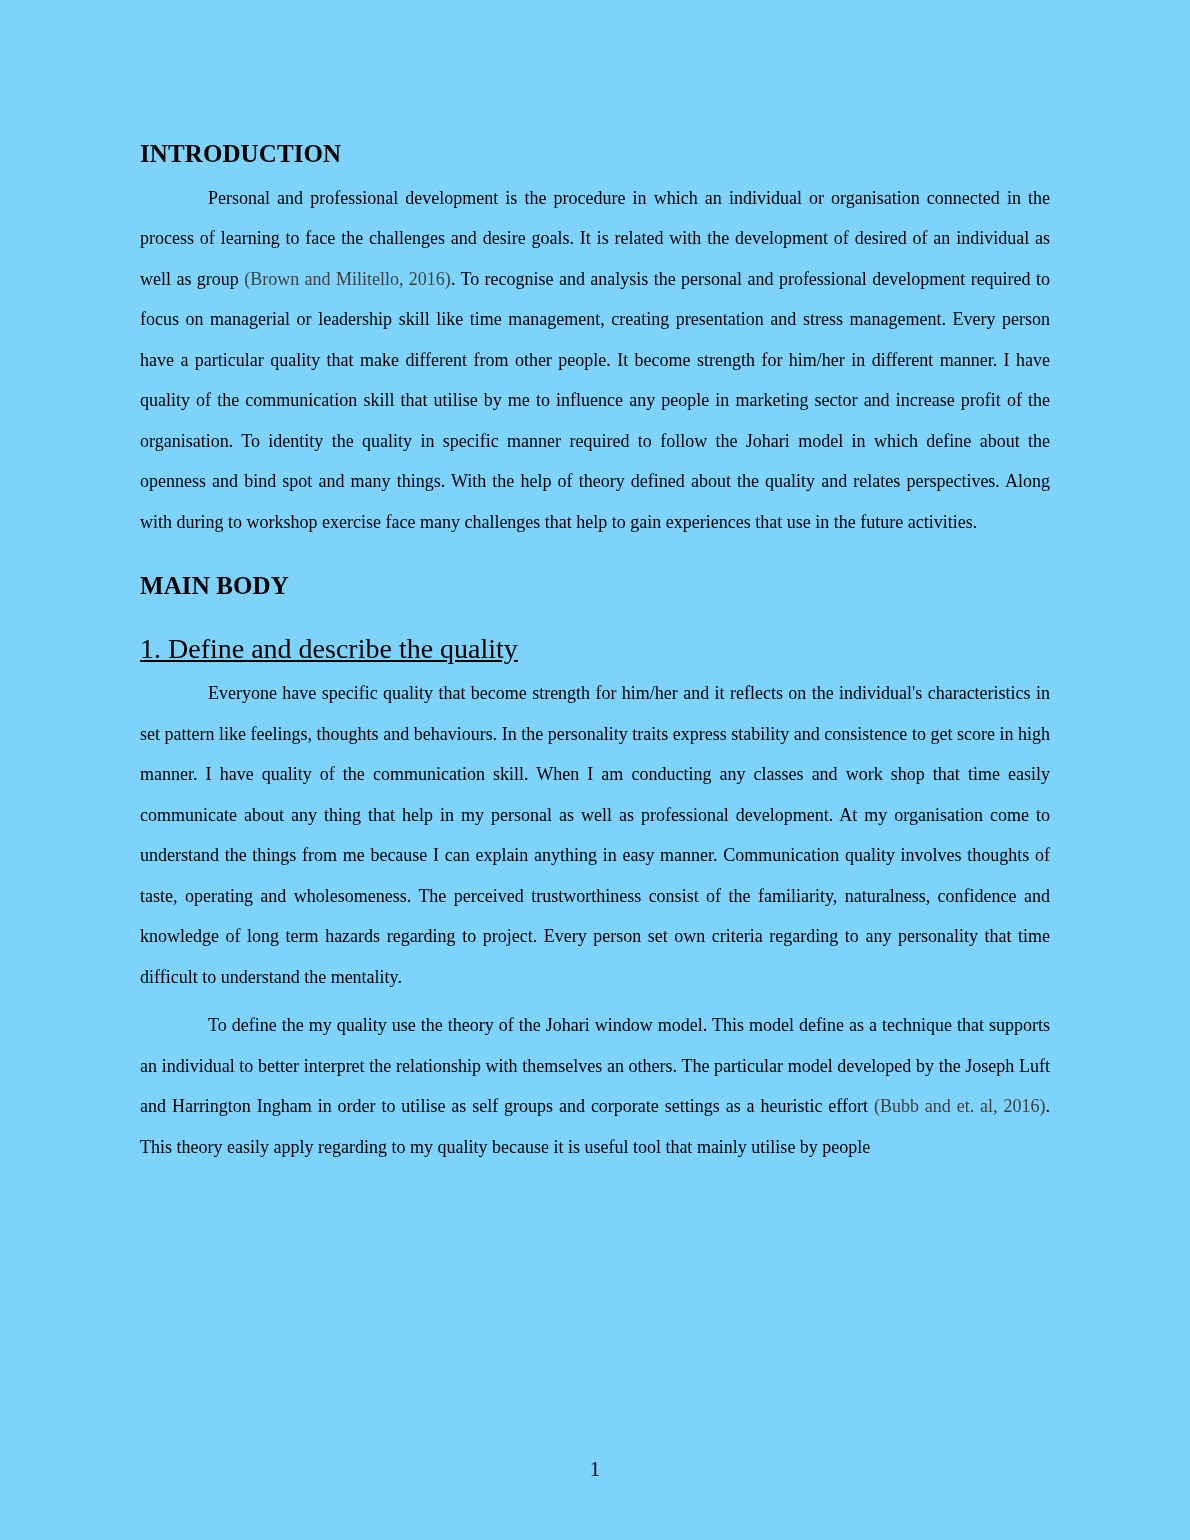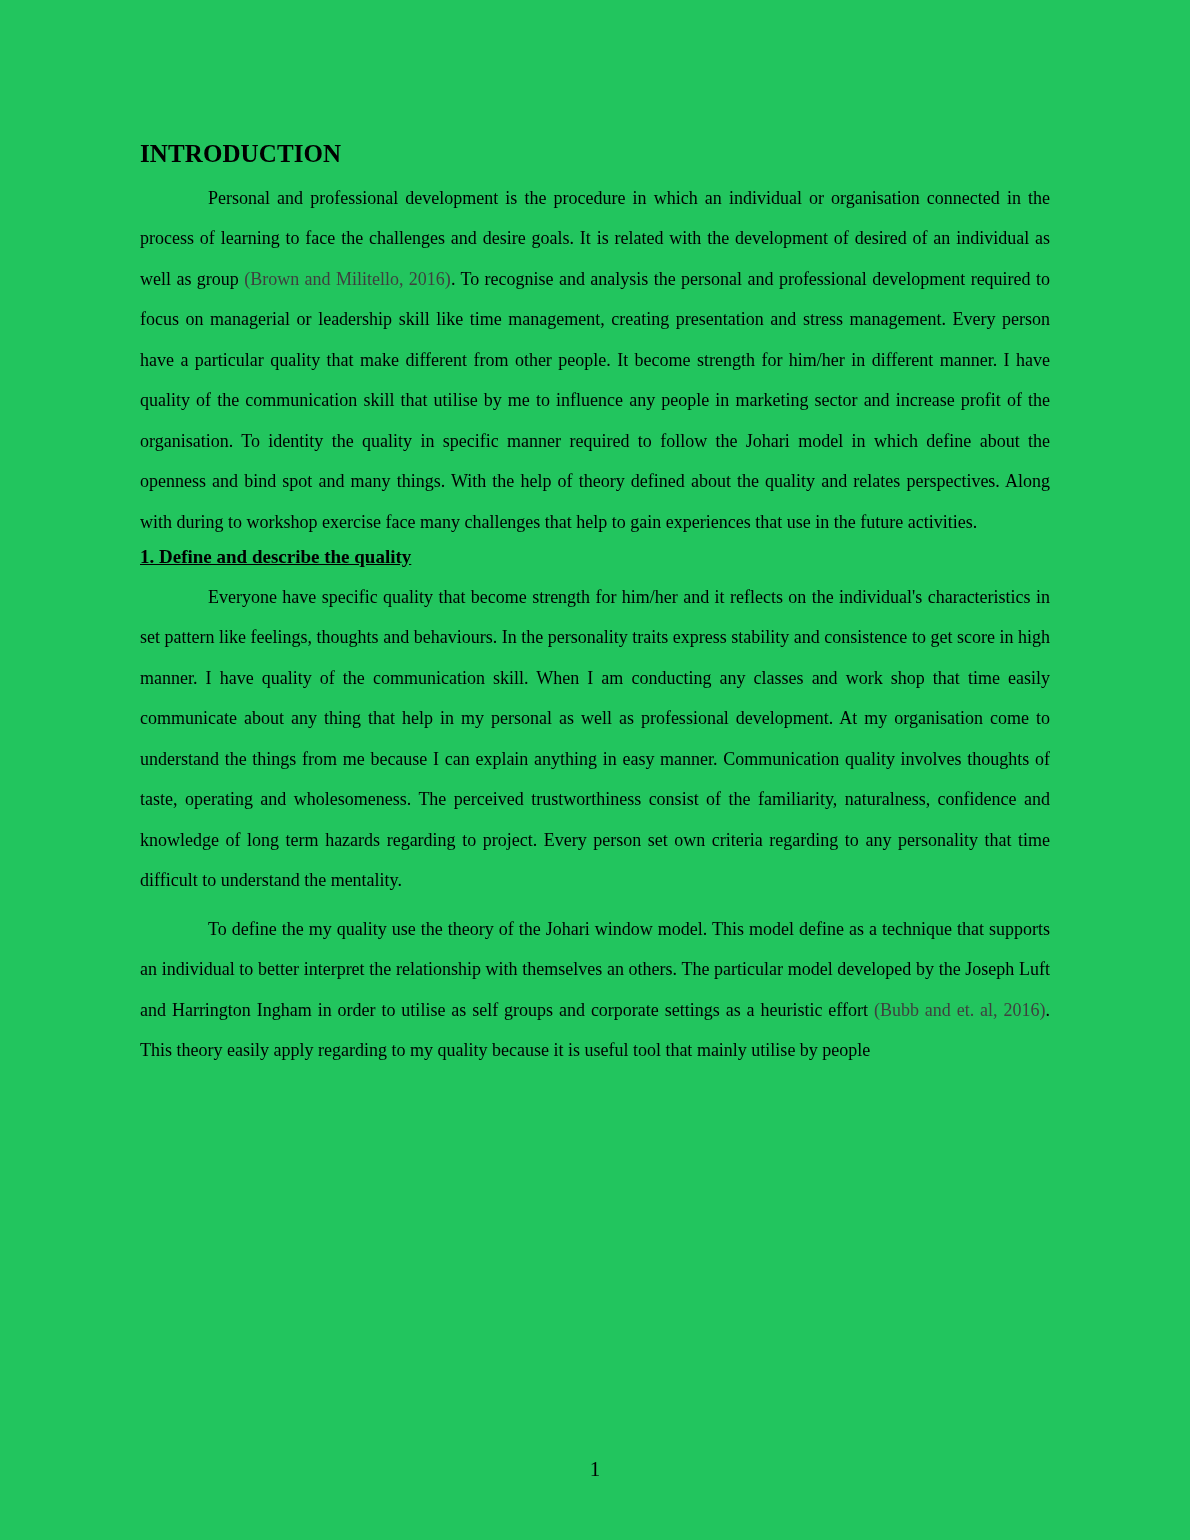--- a/index.html
+++ b/index.html
@@ -9,43 +9,42 @@
   }
   body {
     font-family: "Liberation Serif", "DejaVu Serif", serif;
     color: #000000;
   }
   .page {
     position: relative;
     width: 1190px;
     height: 1540px;
     margin: 0 auto;
-    background: #22c55e;
+    background: #7dd3fc;
     box-sizing: border-box;
     padding: 140px 140px 60px 140px;
   }
   .doc-body {
     width: 910px;
   }
   h1.section-heading {
     font-size: 25px;
     font-weight: bold;
     margin: 0 0 0 0;
     line-height: 1.1;
     letter-spacing: 0.1px;
   }
   h1.section-heading.main-body {
     margin-top: 30px;
   }
   .subheading {
-    font-size: 19px;
+    font-size: 28px;
     text-decoration: underline;
-    margin: 4px 0 0 0;
+    margin: 32px 0 0 0;
     line-height: 1.2;
-    font-weight: bold;
   }
   p.para {
     font-size: 18px;
     line-height: 40.5px;
     text-align: justify;
     text-justify: inter-word;
     margin: 8px 0 0 0;
     text-indent: 68px;
   }
   p.para.first {
@@ -66,20 +65,21 @@
 </head>
 <body>
 
 <div class="page">
   <div class="doc-body">
 
     <h1 class="section-heading">INTRODUCTION</h1>
 
     <p class="para first"><span>Personal and professional development is the procedure in which an individual or organisation connected in the process of learning to face the challenges and desire goals. It is related with the development of desired of an individual as well as group </span><span class="cite">(Brown and Militello, 2016)</span><span>. To recognise and analysis the personal and professional development required to focus on managerial or leadership skill like time management, creating presentation and stress management. Every person have a particular quality that make different from other people. It become strength for him/her in different manner. I have quality of the communication skill that utilise by me to influence any people in marketing sector and increase profit of the organisation. To identity the  quality in specific manner required to follow the Johari model in which define about the openness and bind spot and many things. With the help of theory defined about the quality and relates perspectives. Along with during to workshop exercise face many challenges that help to gain experiences that use in the future activities.</span></p>
 
+    <h1 class="section-heading main-body">MAIN BODY</h1>
 
     <div class="subheading">1. Define and describe the quality</div>
 
     <p class="para"><span>Everyone have specific quality that become strength for him/her and it reflects on the individual's characteristics in set pattern like feelings, thoughts and behaviours. In the personality traits express stability and consistence to get score in high manner. I have quality of the communication skill. When I am conducting any classes and work shop that time easily communicate about any thing that help in my personal as well as professional development. At my organisation come to understand the things from me because I can explain anything in easy manner. Communication quality involves thoughts of taste, operating and wholesomeness. The perceived trustworthiness consist of the familiarity, naturalness, confidence and knowledge of long term hazards regarding to project. Every person set own criteria regarding to any personality that time difficult to understand the mentality.</span><span class="cite"></span><span></span></p>
 
     <p class="para"><span>To define the my quality use the theory of the Johari window model. This model define as a technique that supports an individual to better interpret the relationship with themselves an others. The particular model developed by the Joseph Luft and Harrington Ingham in order to utilise as self groups and corporate settings as a heuristic effort </span><span class="cite">(Bubb and et. al, 2016)</span><span>. This theory easily apply regarding to my quality because it is useful tool that mainly utilise by people</span></p>
 
   </div>
 
   <div class="page-number">1</div>

